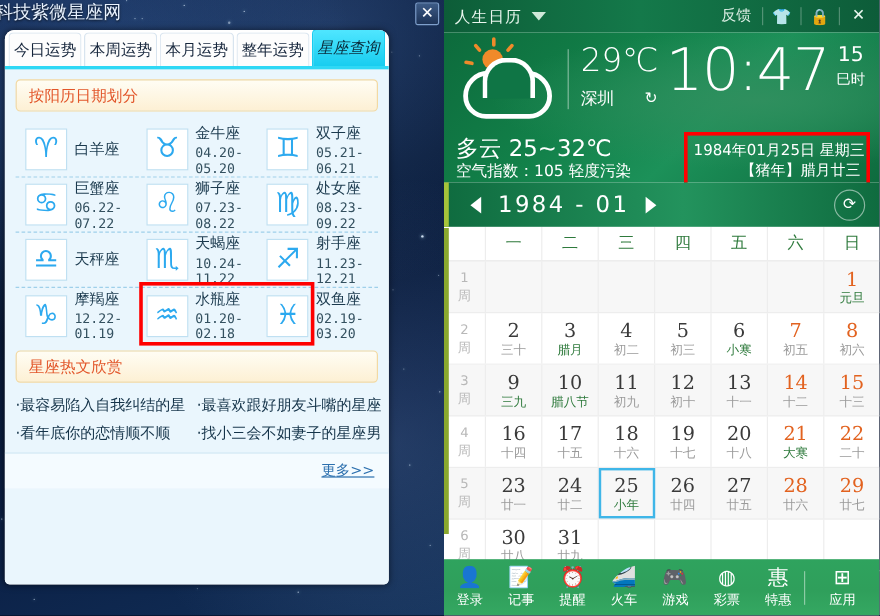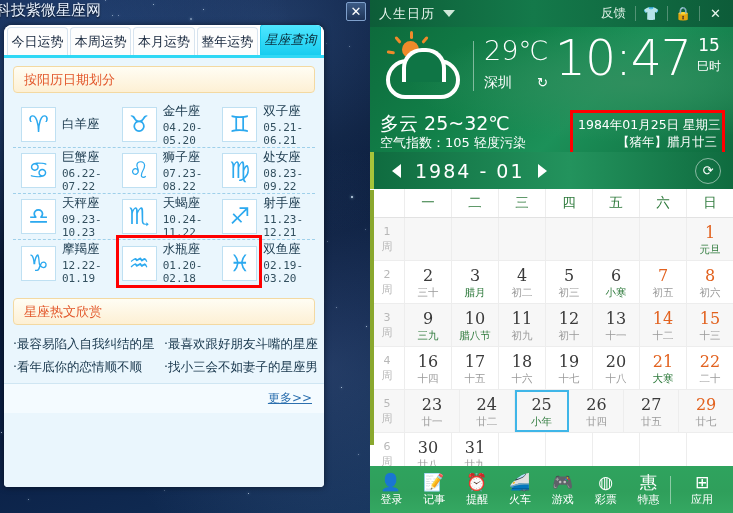--- a/index.html
+++ b/index.html
@@ -95,21 +95,21 @@
     color:#2ca9ef; font-size:23px; line-height:1;
   }
   .ztext { display:flex; flex-direction:column; gap:1px; }
   .zname { font-size:12.5px; color:#1b3a4e; }
   .zdate { font-size:11px; color:#33505f; font-family:"DejaVu Sans Mono","Liberation Mono",monospace; }
   .zcell.sel::after {
     content:""; position:absolute; left:2px; top:-6px;
     width:140px; height:47px; border:3px solid #ff0000; pointer-events:none;
   }
 
-  .hot-head { margin-top:12px; }
+  .hot-head { margin-top:6px; }
   .hotlist { display:flex; flex-wrap:wrap; padding-top:7px; }
   .hotitem {
     width:50%; font-size:12.5px; color:#143349; line-height:23px;
     white-space:nowrap; cursor:pointer;
   }
   .more-bar {
     border-top:1px solid #cfe6f3; margin:5px -9px 0 -9px;
     background:#f4fbff; height:30px;
     display:flex; align-items:center; justify-content:flex-end;
     padding-right:12px;
@@ -440,21 +440,20 @@
                 <span class="zdate">08.23-09.22</span>
               </span>
             </div>
           </div>
 
           <div class="zrow">
             <div class="zcell">
               <span class="zicon">♎</span>
               <span class="ztext">
                 <span class="zname">天秤座</span>
-                <span class="zdate">09.23-10.23</span>
               </span>
             </div>
             <div class="zcell">
               <span class="zicon">♏</span>
               <span class="ztext">
                 <span class="zname">天蝎座</span>
                 <span class="zdate">10.24-11.22</span>
               </span>
             </div>
             <div class="zcell">
@@ -716,20 +715,24 @@
           </div>
           <div class="dcell">
             <span class="dnum">26</span>
             <span class="dsub">廿四</span>
           </div>
           <div class="dcell">
             <span class="dnum">27</span>
             <span class="dsub">廿五</span>
           </div>
           <div class="dcell weekend">
+            <span class="dnum">28</span>
+            <span class="dsub">廿六</span>
+          </div>
+          <div class="dcell weekend">
             <span class="dnum">29</span>
             <span class="dsub">廿七</span>
           </div>
         </div>
         <div class="wrow">
           <div class="wnum">
             <span>6</span>
             <span>周</span>
           </div>
           <div class="dcell">

